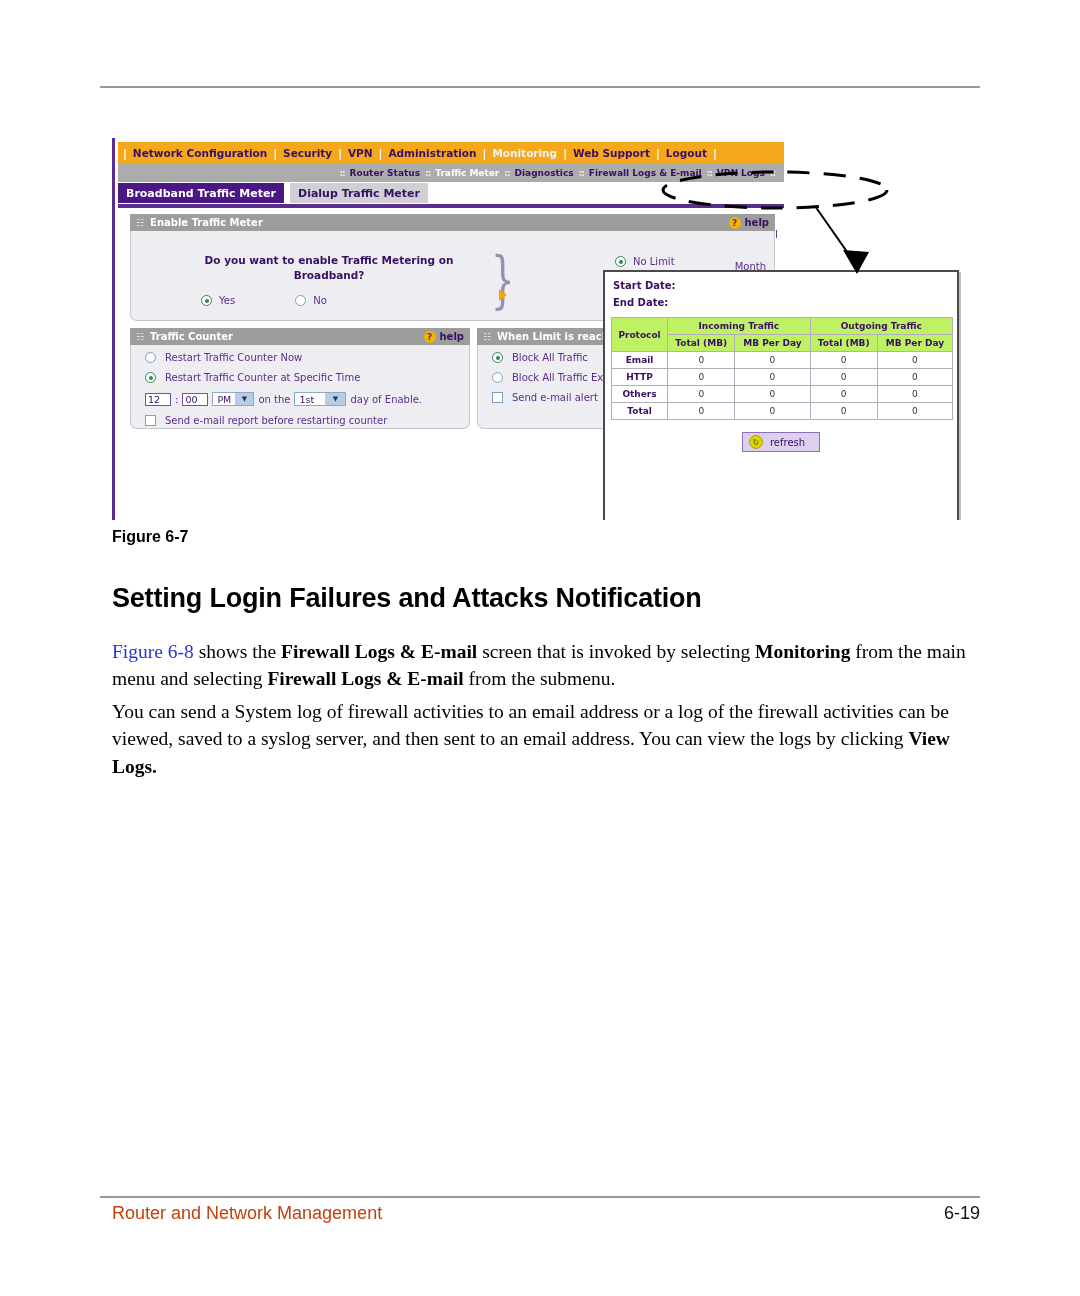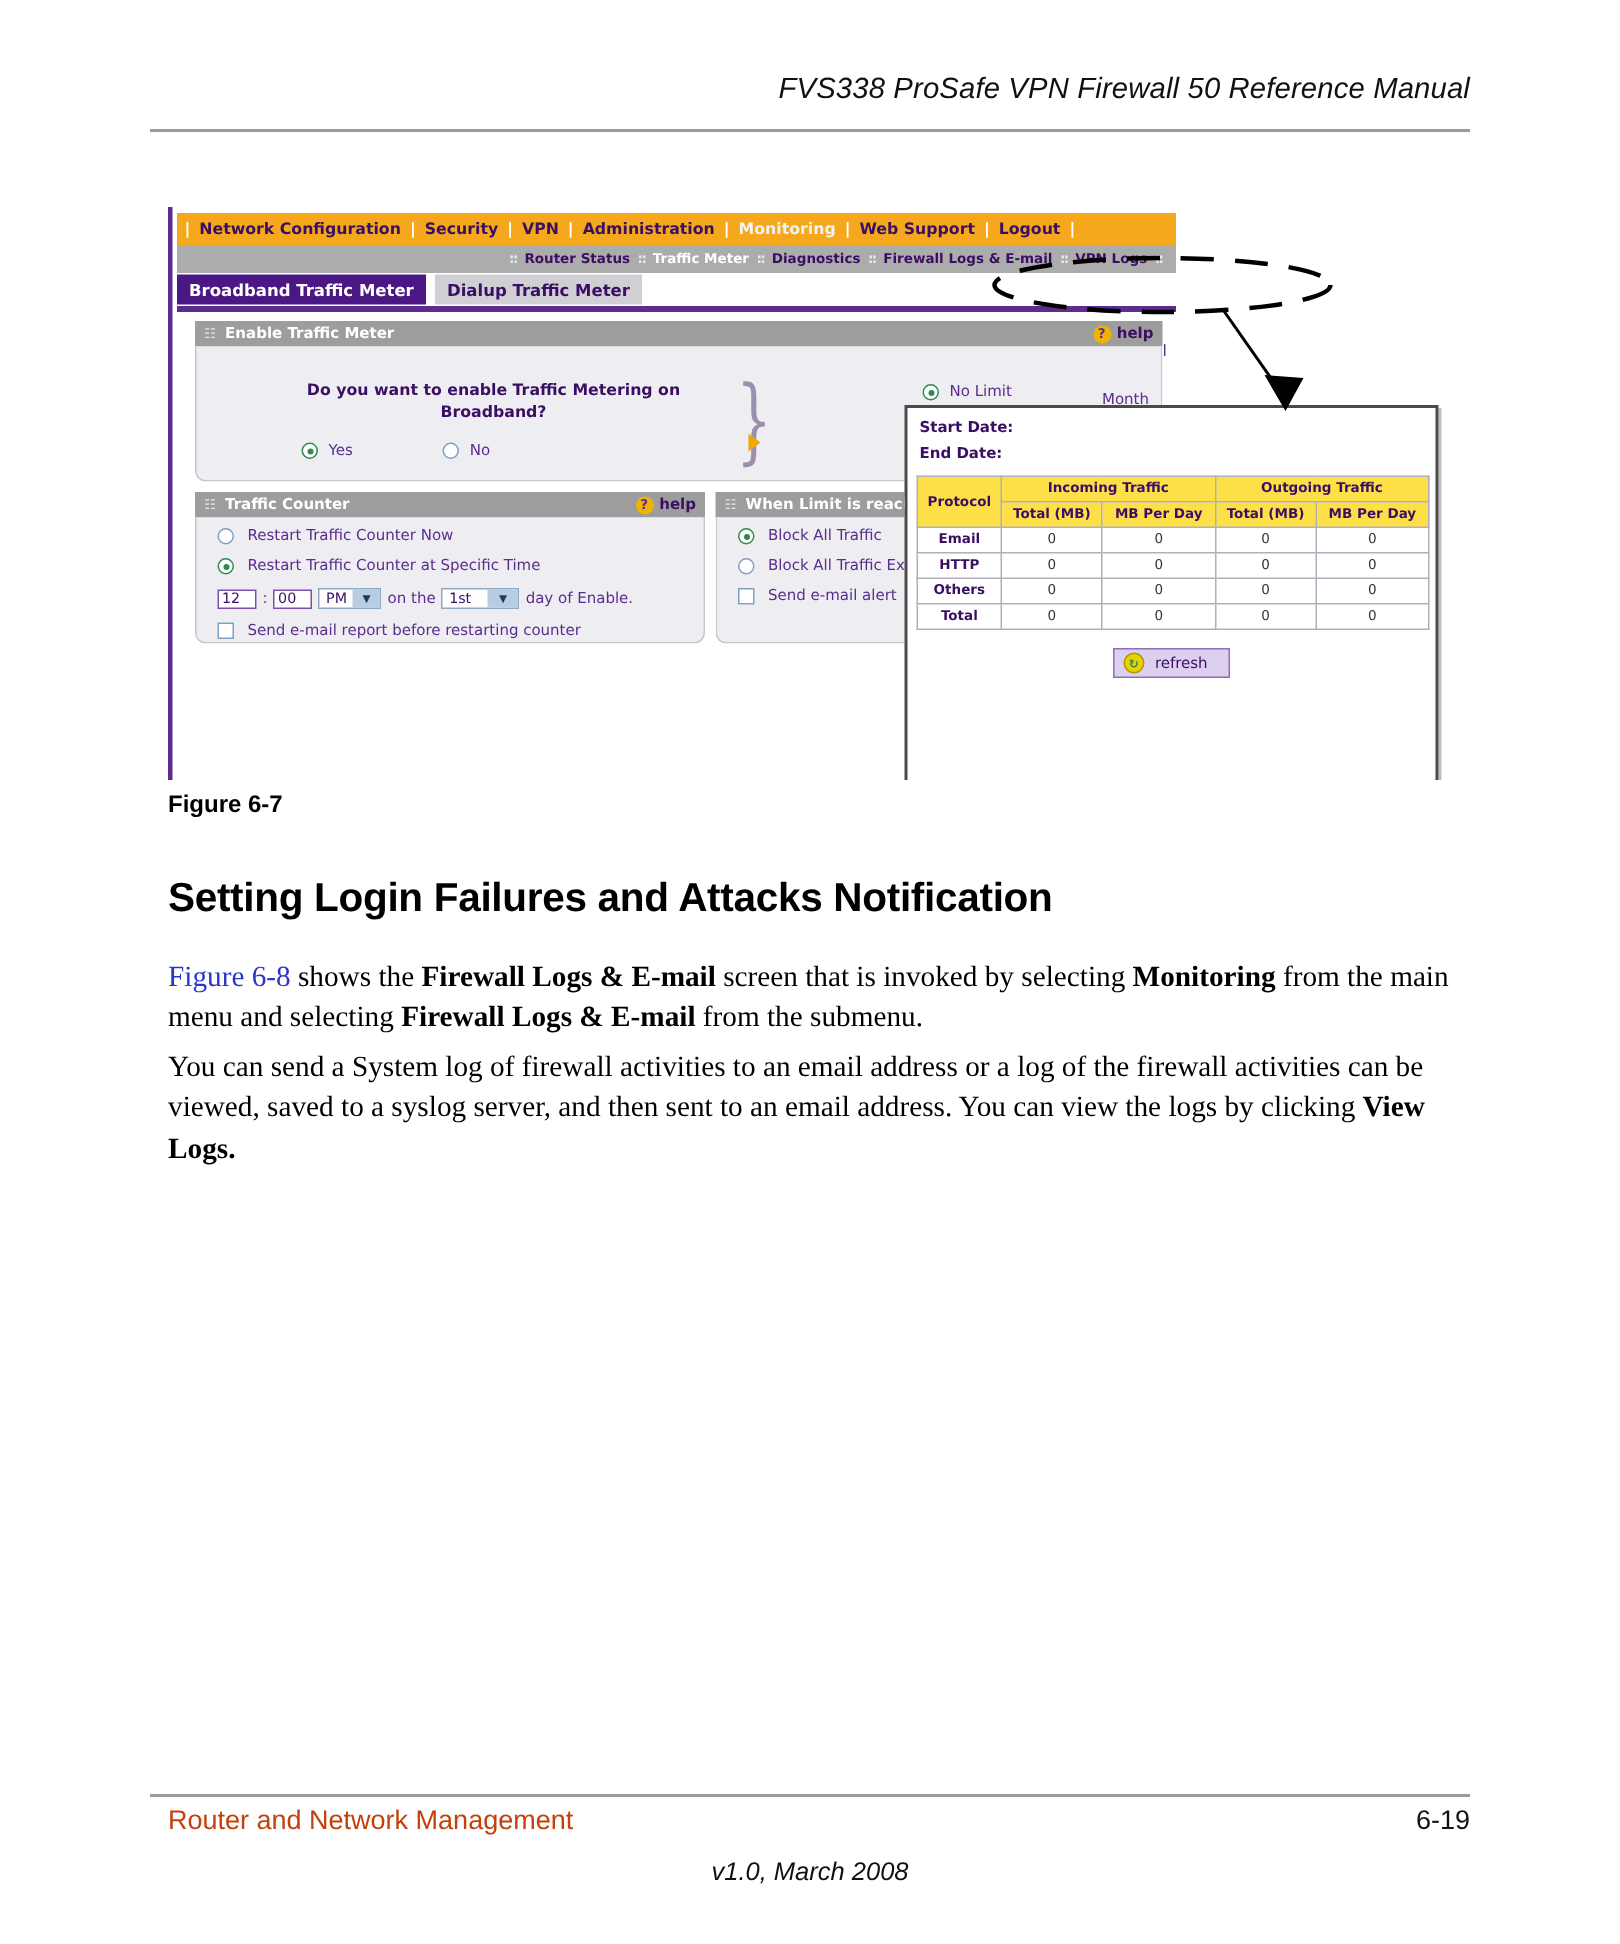--- a/index.html
+++ b/index.html
@@ -191,21 +191,21 @@
   .popup-labels {
     padding:6px 0 2px 8px;
     font-size:10px; font-weight:bold; color:#3a0f63; line-height:1.65;
   }
   .ptable { border-collapse:collapse; margin:4px 6px 0 6px; width:342px; }
   .ptable th, .ptable td {
     border:1px solid #b3aebb;
     font-size:9px; text-align:center; color:#3a0f63;
     padding:3px 2px;
   }
-  .ptable th { font-weight:bold; background:#fde047; }
+  .ptable th { font-weight:bold; background:#bef264; }
   .ptable td.rowhead { font-weight:bold; background:#ffffff; }
   .ptable td.val { color:#333; font-weight:normal; }
   .refresh-wrap { display:flex; justify-content:center; margin-top:12px; }
   .refresh-btn {
     display:flex; align-items:center; gap:7px;
     background:#ddd0ef; border:1px solid #8d6fb5;
     padding:2px 14px 2px 6px;
     font-size:10px; color:#3a0f63;
   }
   .refresh-icon {
@@ -257,21 +257,20 @@
     position:absolute; left:0; right:0; top:1238px; text-align:center;
     font-family:"Liberation Sans", sans-serif; font-style:italic;
     font-size:17px; color:#111;
   }
 </style>
 </head>
 <body>
 
 <div class="page">
 
-  <div class="doc-header">FVS338 ProSafe VPN Firewall 50 Reference Manual</div>
   <div class="header-rule"></div>
 
   <div class="figure-wrap">
     <div class="shot">
 
       <div class="navbar">
         <span class="sep">|</span>
         <span class="item">Network Configuration</span>
         <span class="sep">|</span>
         <span class="item">Security</span>
@@ -485,15 +484,14 @@
     <span class="xref">Figure 6-8</span><span> shows the </span><span class="b">Firewall Logs &amp; E-mail</span><span> screen that is invoked by selecting </span><span class="b">Monitoring</span><span> from the main menu and selecting </span><span class="b">Firewall Logs &amp; E-mail</span><span> from the submenu.</span>
   </p>
 
   <p class="para" id="para2">
     <span>You can send a System log of firewall activities to an email address or a log of the firewall activities can be viewed, saved to a syslog server, and then sent to an email address. You can view the logs by clicking </span><span class="b">View Logs.</span>
   </p>
 
   <div class="footer-rule"></div>
   <div class="footer-left">Router and Network Management</div>
   <div class="footer-right">6-19</div>
-  <div class="footer-center">v1.0, March 2008</div>
 
 </div>
 
 </body></html>

